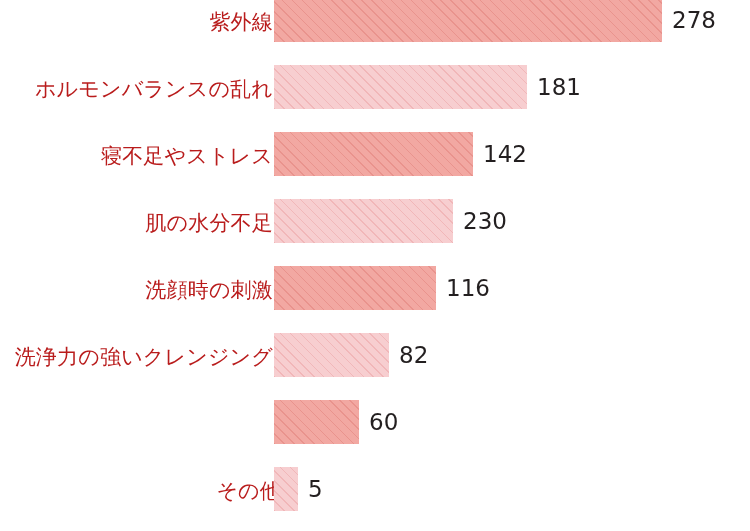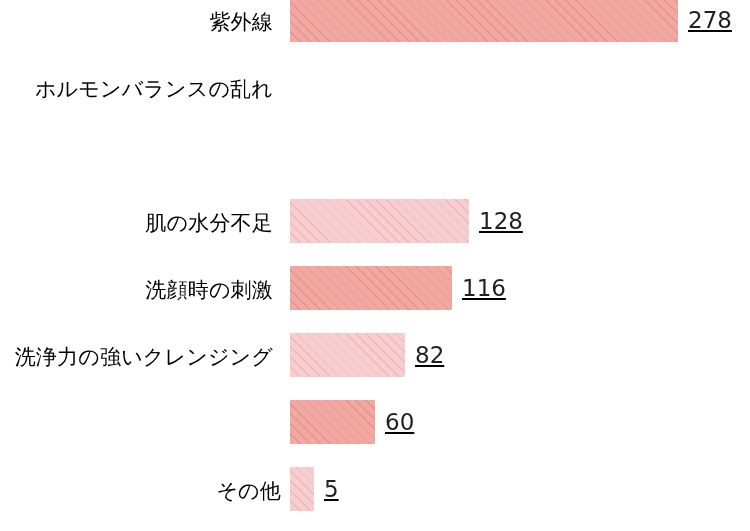--- a/index.html
+++ b/index.html
@@ -27,33 +27,32 @@
     display: flex;
     align-items: center;
   }
   .cat-label {
     position: absolute;
     right: 465px; 
     padding-right: 12px;
     white-space: nowrap;
     font-size: 21px;
     line-height: 44px;
-    color: #000000;
+    color: #b91c1c;
     letter-spacing: 0.2px;
     text-align: right;
     font-family: "DejaVu Sans", "Liberation Sans", sans-serif;
   }
   .bar-wrap {
     position: absolute;
-    left: 290px;
+    left: 274px;
     top: 0;
     height: 40px;
     display: flex;
     align-items: center;
-    text-decoration: underline;
   }
   .bar {
     height: 44px;
     position: relative;
   }
   .bar.dark {
     background-color: #f2a8a2;
     background-image: repeating-linear-gradient(
       45deg,
       rgba(226,130,124,0.55) 0px,
@@ -89,28 +88,39 @@
   <div class="row" style="top:0px;">
     <div class="cat-label">紫外線</div>
     <div class="bar-wrap">
       <div class="bar dark" style="width:388px;"></div>
       <div class="value">278</div>
     </div>
   </div>
 
   <div class="row" style="top:67px;">
     <div class="cat-label">ホルモンバランスの乱れ</div>
+    <div class="bar-wrap">
+      <div class="bar light" style="width:253px;"></div>
+      <div class="value">181</div>
+    </div>
   </div>
 
+  <div class="row" style="top:134px;">
+    <div class="cat-label">寝不足やストレス</div>
+    <div class="bar-wrap">
+      <div class="bar dark" style="width:199px;"></div>
+      <div class="value">142</div>
+    </div>
+  </div>
 
   <div class="row" style="top:201px;">
     <div class="cat-label">肌の水分不足</div>
     <div class="bar-wrap">
       <div class="bar light" style="width:179px;"></div>
-      <div class="value">128</div>
+      <div class="value">230</div>
     </div>
   </div>
 
   <div class="row" style="top:268px;">
     <div class="cat-label">洗顔時の刺激</div>
     <div class="bar-wrap">
       <div class="bar dark" style="width:162px;"></div>
       <div class="value">116</div>
     </div>
   </div>

